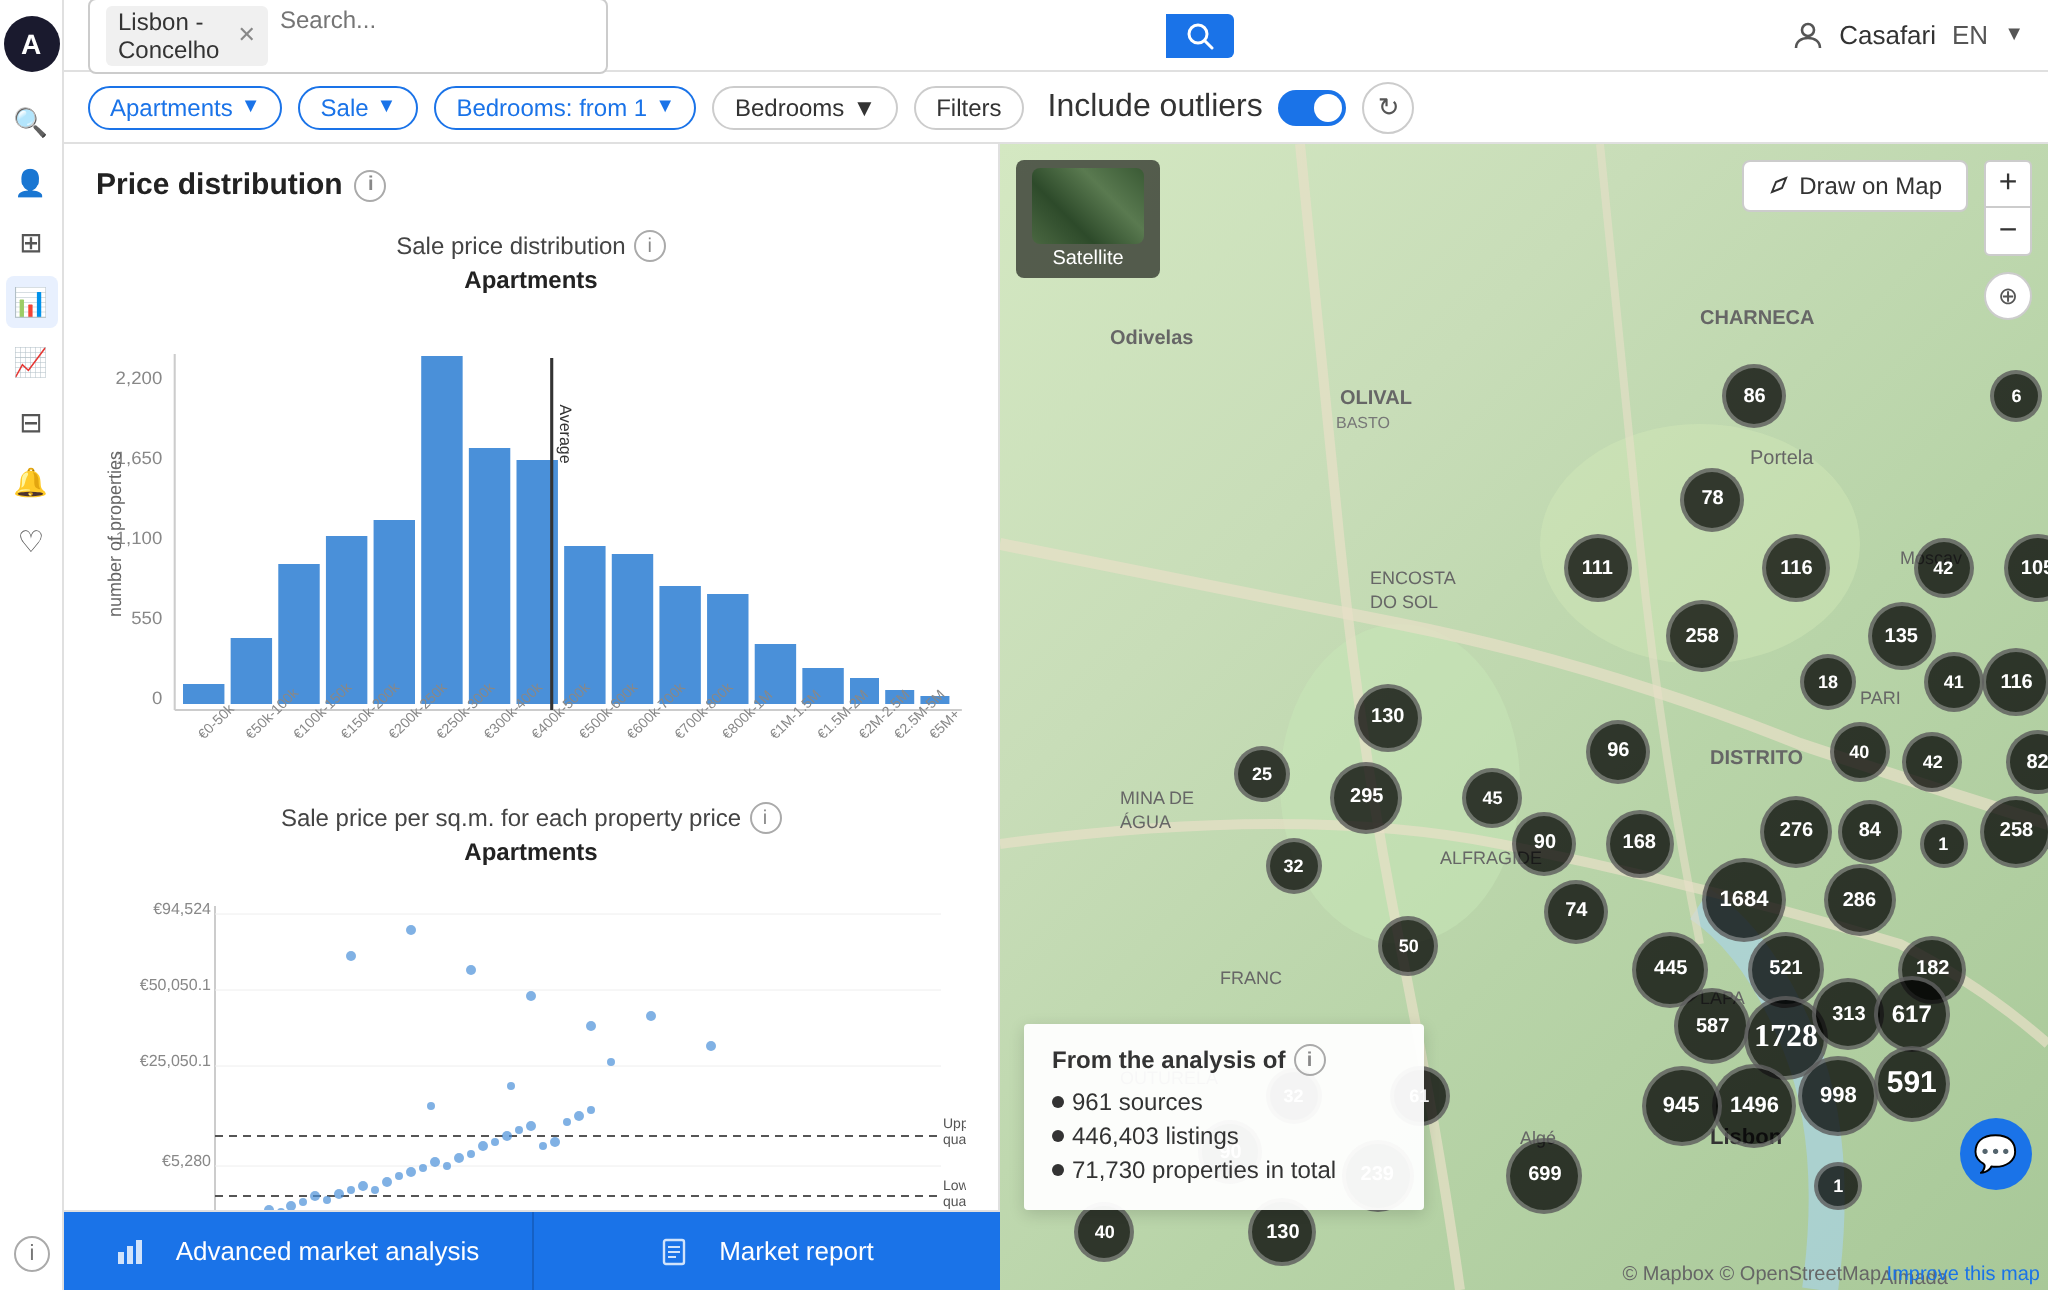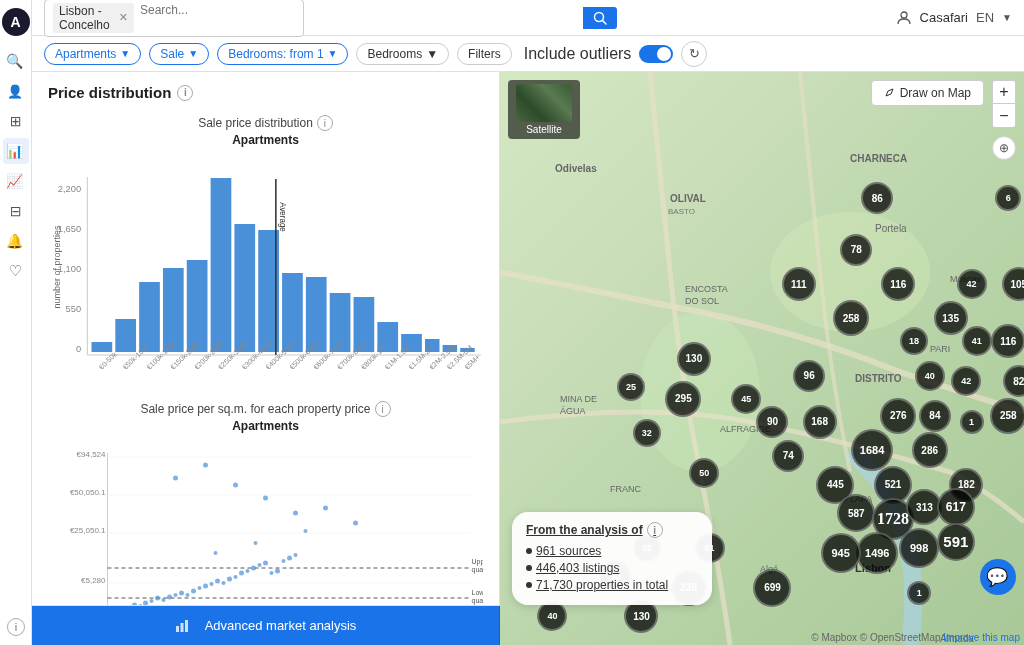--- a/index.html
+++ b/index.html
@@ -125,24 +125,23 @@
     .cluster {
       position: absolute; background: rgba(0,0,0,0.75); color: #fff; border-radius: 50%;
       display: flex; align-items: center; justify-content: center;
       font-size: 11px; font-weight: 600; cursor: pointer; border: 2px solid rgba(255,255,255,0.3);
       transform: translate(-50%, -50%);
     }
 
     
     .analysis-box {
       position: absolute; bottom: 40px; left: 12px;
-      background: rgba(255,255,255,0.95); border-radius: 16px; padding: 10px 14px;
+      background: rgba(255,255,255,0.95); border-radius: 2px; padding: 10px 14px;
       font-size: 12px; color: #333; z-index: 5; min-width: 200px;
       box-shadow: 0 2px 8px rgba(0,0,0,0.15);
-      text-decoration: underline;
     }
     .analysis-title { font-weight: 600; margin-bottom: 6px; display: flex; align-items: center; gap: 4px; }
     .analysis-item { display: flex; align-items: center; gap: 4px; margin-bottom: 3px; }
     .dot { width: 6px; height: 6px; background: #333; border-radius: 50%; }
 
     
     .map-credit { position: absolute; bottom: 2px; right: 4px; font-size: 10px; color: #666; z-index: 5; }
     .map-credit a { color: #1a73e8; text-decoration: none; }
 
     
@@ -382,20 +381,29 @@
 </div>
 
 <div class="bottom-btns">
   <button class="bottom-btn">
     <svg width="14" height="14" viewBox="0 0 14 14" fill="none">
       <rect x="1" y="7" width="3" height="6" fill="white" opacity="0.8"></rect>
       <rect x="5.5" y="4" width="3" height="9" fill="white" opacity="0.8"></rect>
       <rect x="10" y="1" width="3" height="12" fill="white" opacity="0.8"></rect>
     </svg>
     <span>Advanced market analysis</span>
+  </button>
+  <button class="bottom-btn">
+    <svg width="14" height="14" viewBox="0 0 14 14" fill="none">
+      <rect x="2" y="1" width="10" height="12" rx="1" stroke="white" stroke-width="1.2" fill="none" opacity="0.8"></rect>
+      <line x1="4" y1="4.5" x2="10" y2="4.5" stroke="white" stroke-width="1" opacity="0.8"></line>
+      <line x1="4" y1="7" x2="10" y2="7" stroke="white" stroke-width="1" opacity="0.8"></line>
+      <line x1="4" y1="9.5" x2="8" y2="9.5" stroke="white" stroke-width="1" opacity="0.8"></line>
+    </svg>
+    <span>Market report</span>
   </button>
 </div>
 
 <div class="map-area">
   <div class="map-bg">
 
     <svg class="map-roads" viewBox="0 0 524 573">
 
       <path d="M350 380 Q380 400 400 450 Q420 500 410 573" stroke="#a8d4f0" stroke-width="18" fill="none" opacity="0.6"></path>
 

